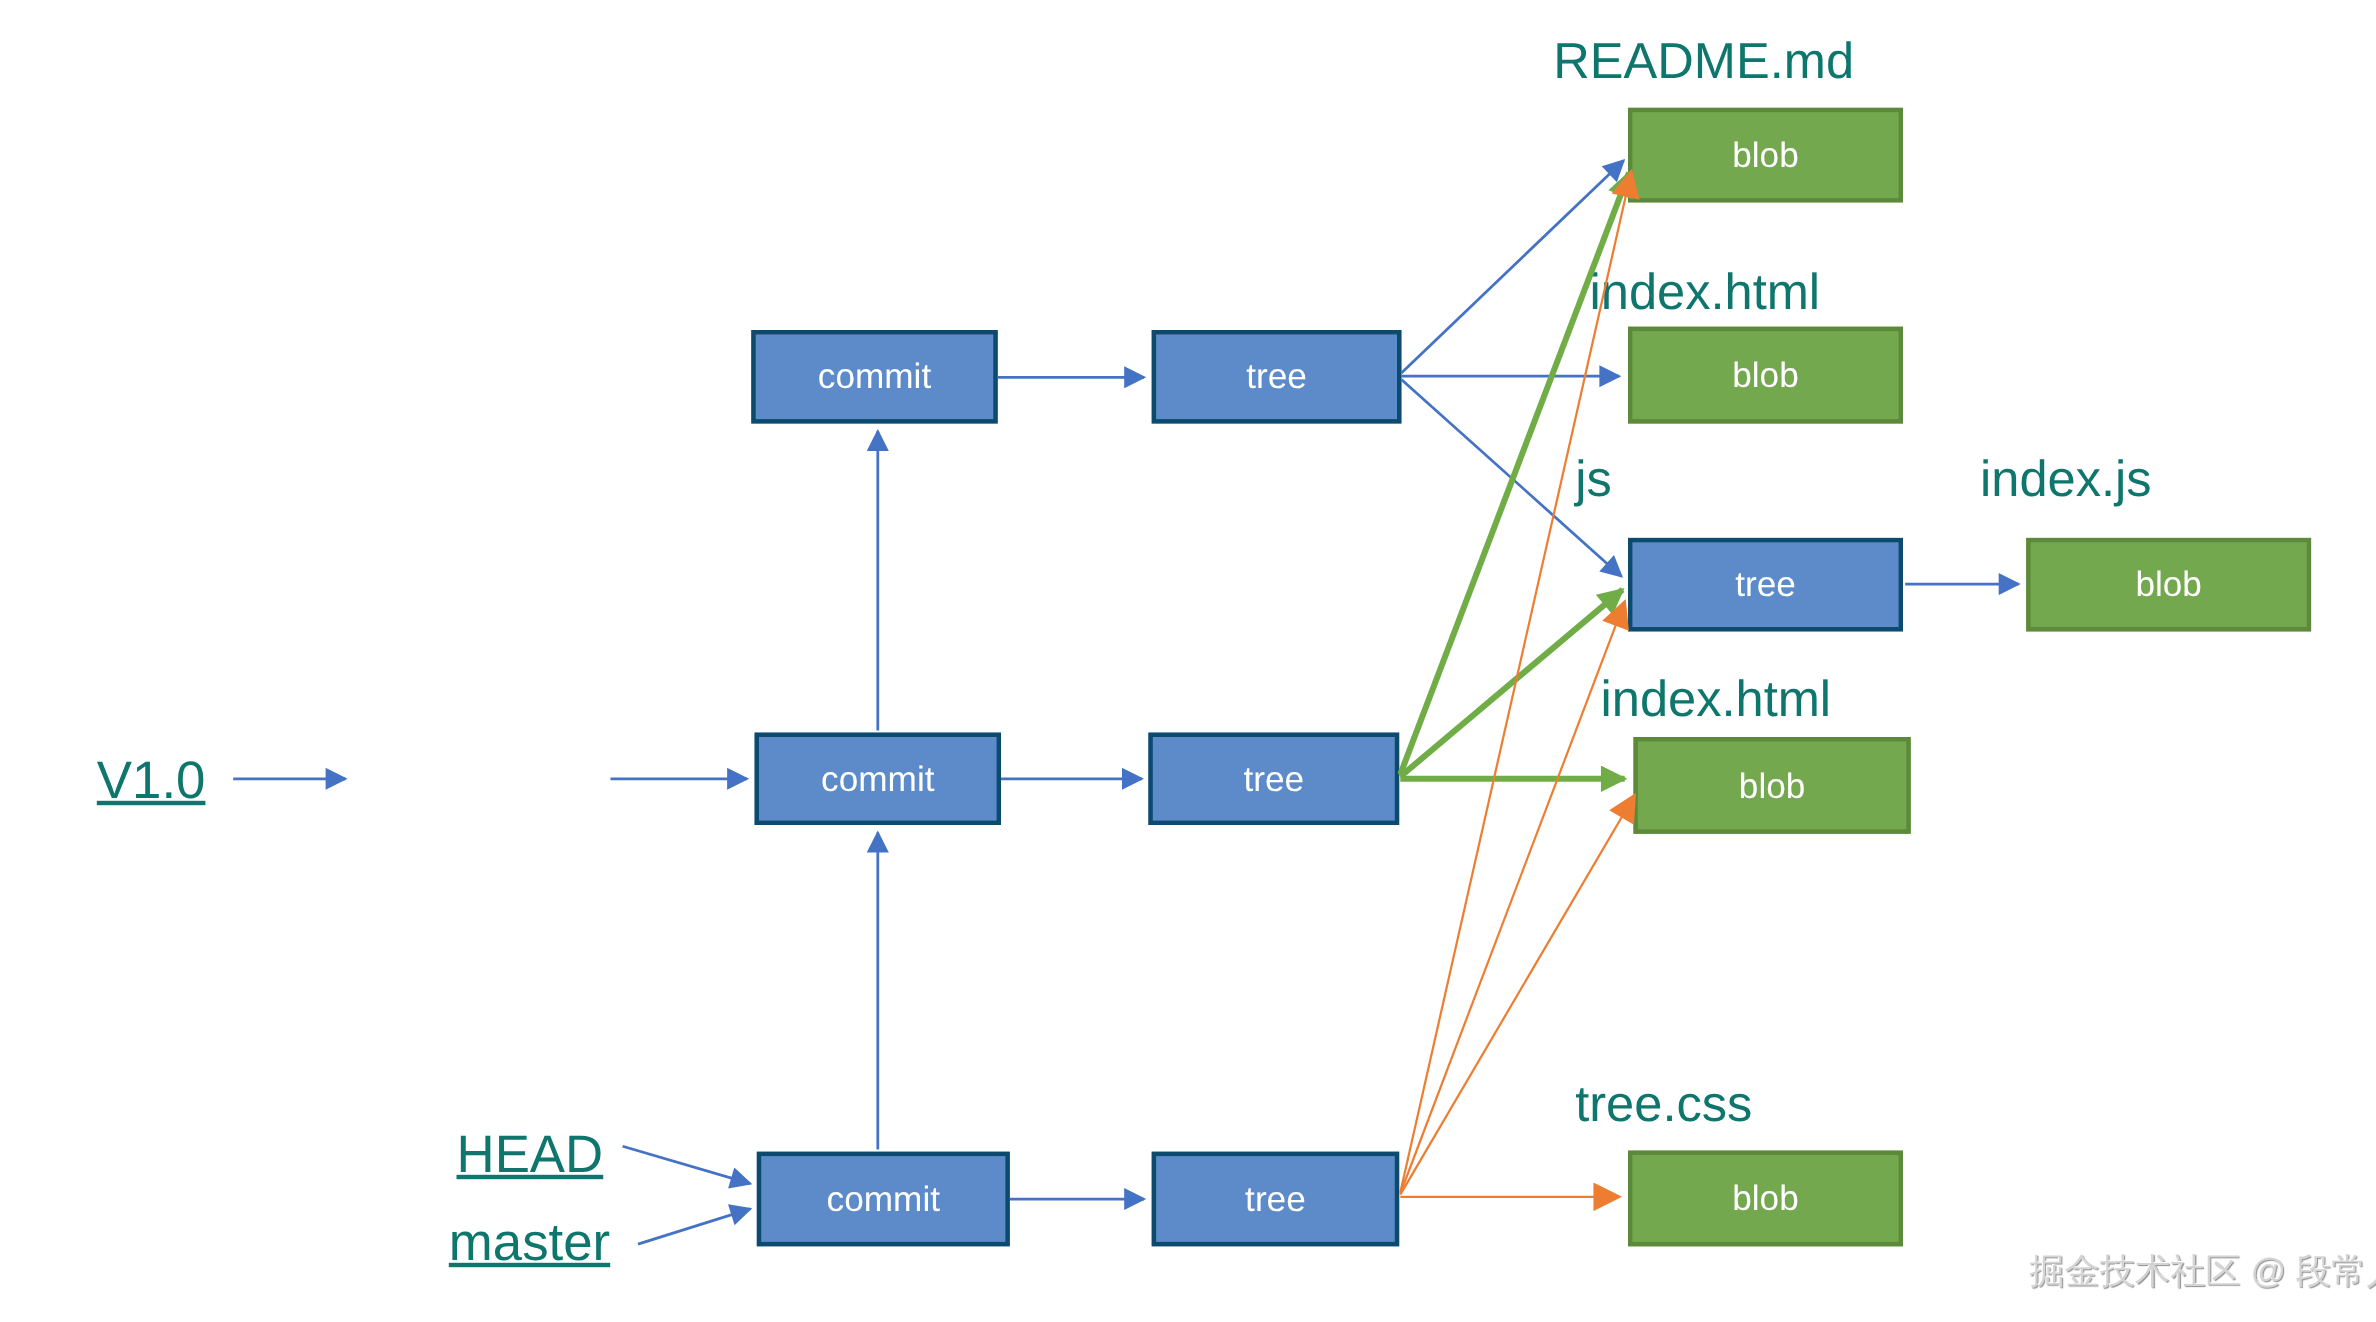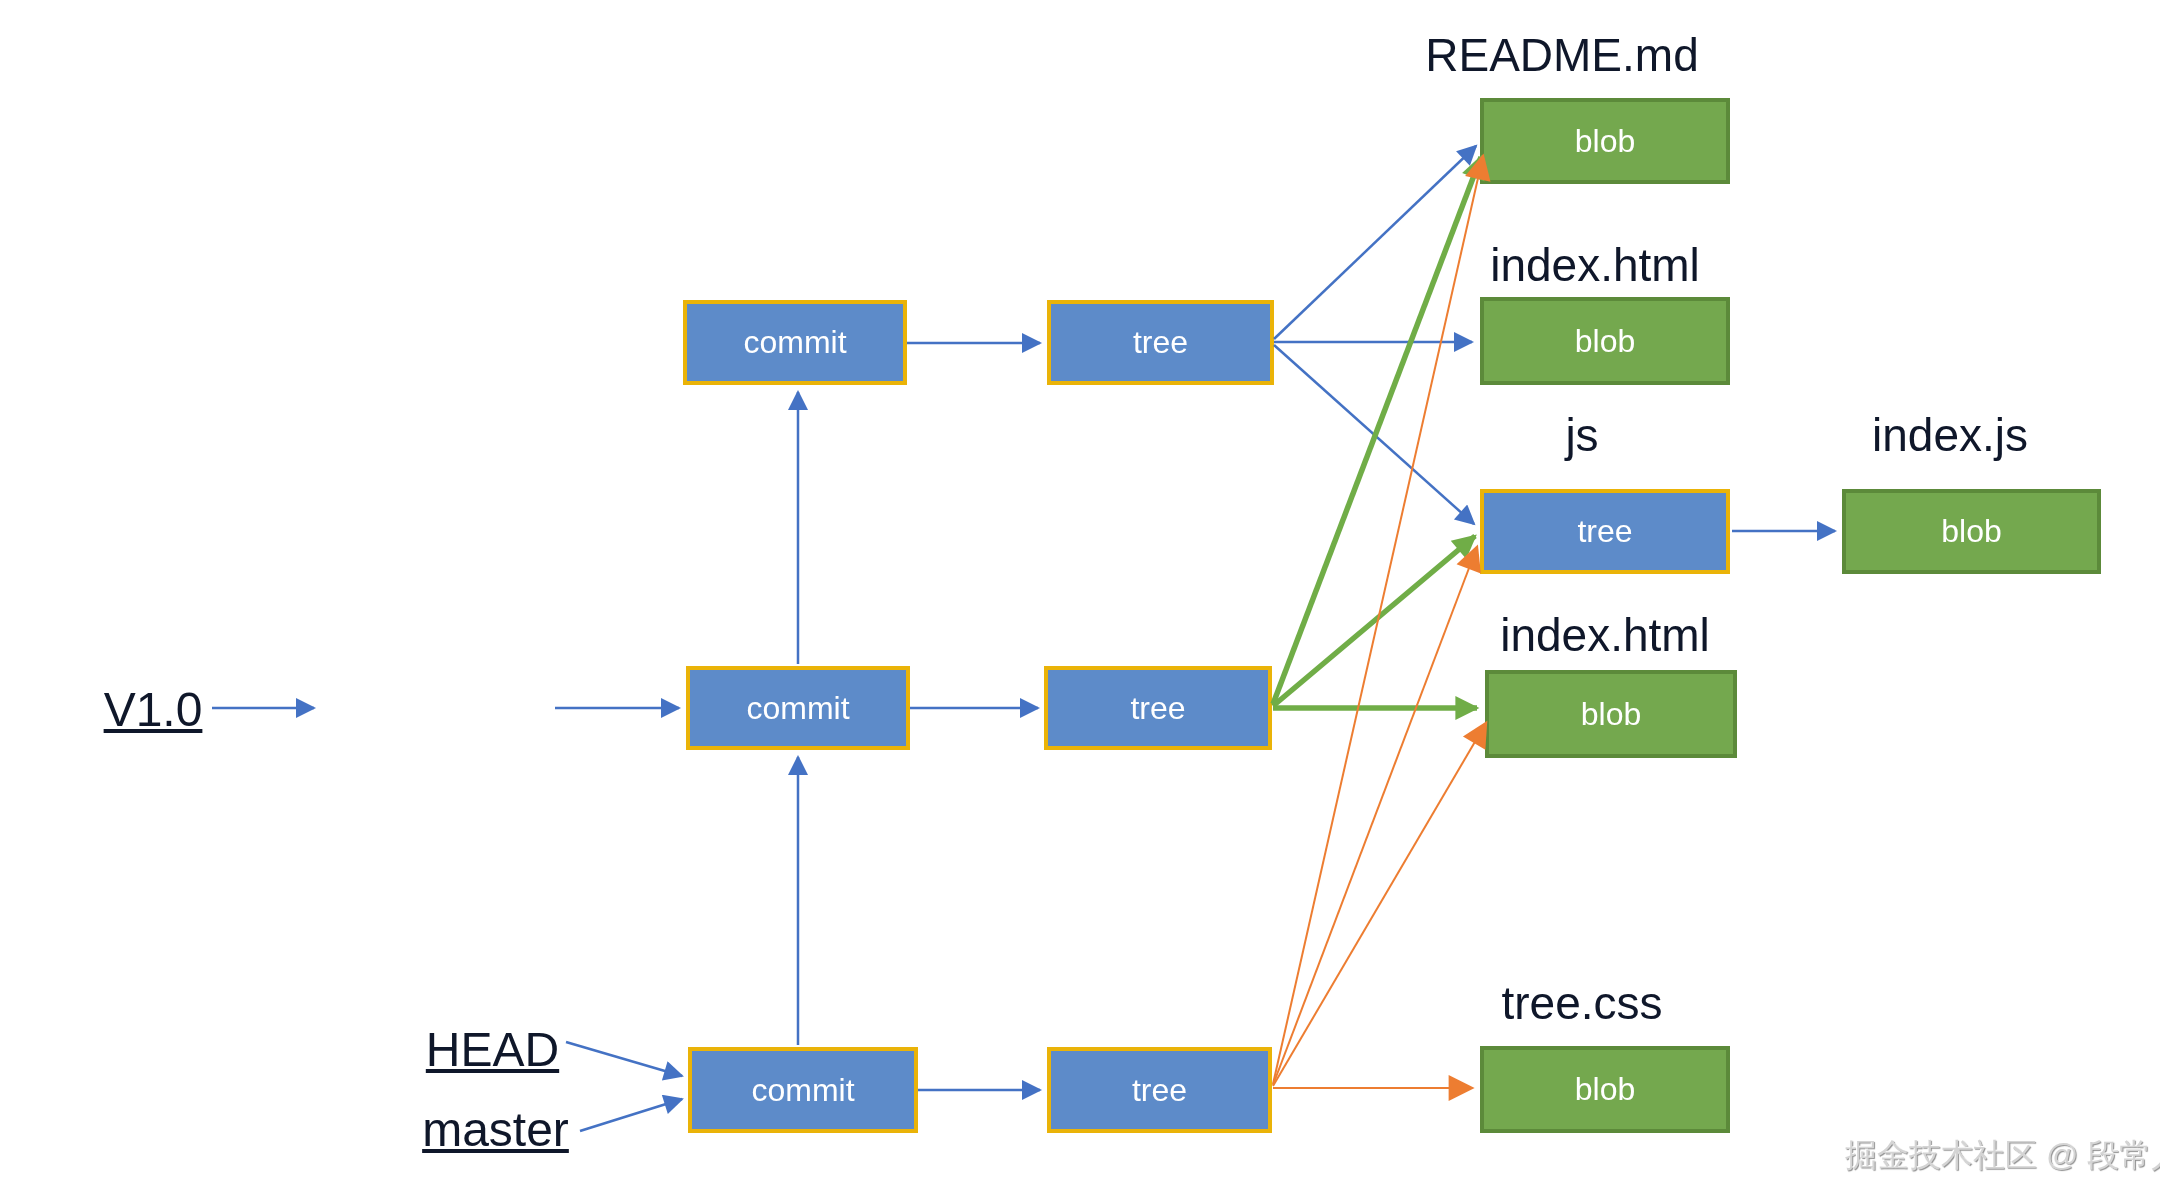--- a/index.html
+++ b/index.html
@@ -14,27 +14,27 @@
   .node {
     position: absolute;
     display: flex;
     align-items: center;
     justify-content: center;
     color: #ffffff;
     font-size: 32px;
     box-sizing: border-box;
     z-index: 1;
   }
-  .node.blue  { background: #5d8bc9; border: 4px solid #eab308; }
+  .node.blue  { background: #5d8bc9; border: 4px solid #0c4a6e; }
   .node.green { background: #74a84e; border: 4px solid #5c8a3a; }
   .lbl {
     position: absolute;
-    color: #0f172a;
+    color: #0f766e;
     font-size: 46px;
-    text-align: center;
+    text-align: left;
     white-space: nowrap;
     z-index: 1;
   }
   .lbl.ref { font-size: 48px; text-decoration: underline; }
   .watermark {
     position: absolute;
     left: 1845px;
     top: 1134px;
     width: 295px;
     text-align: right;

